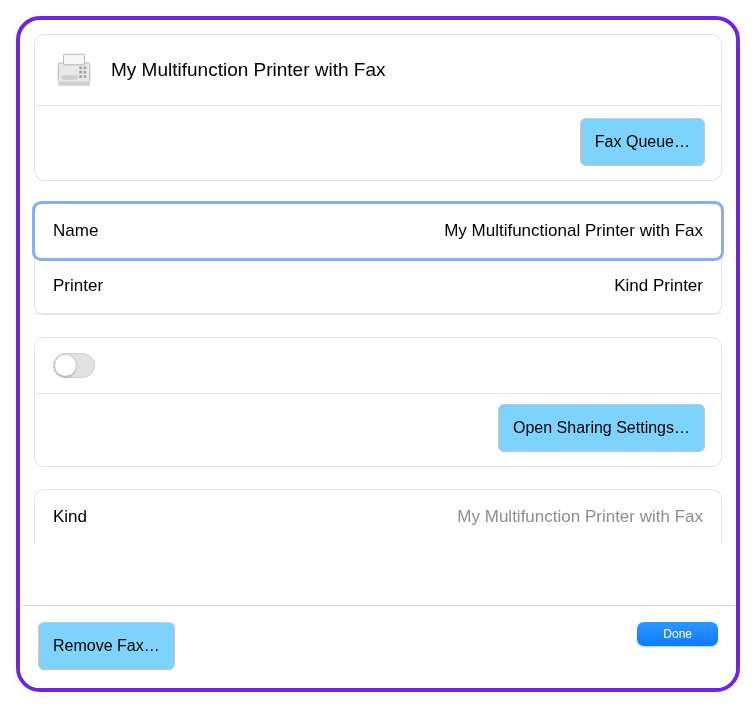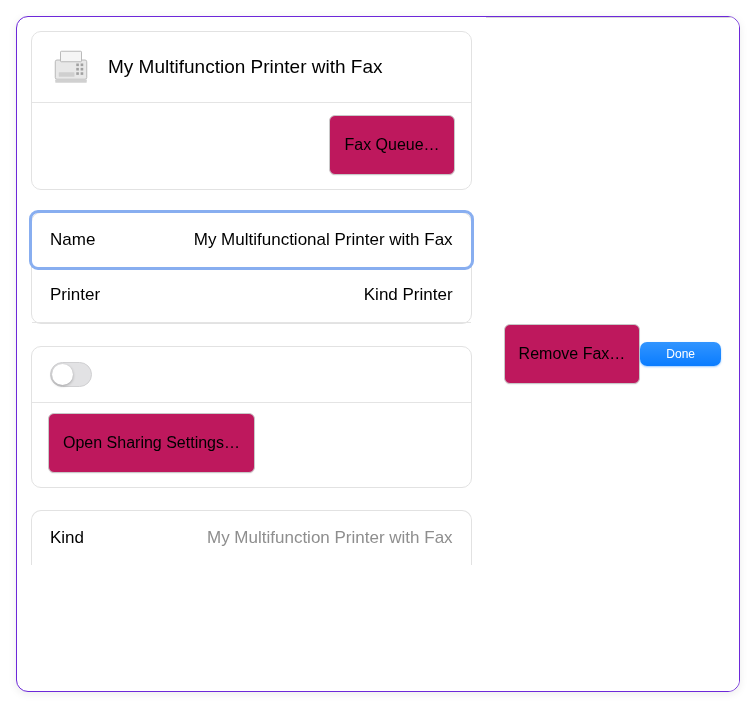--- a/index.html
+++ b/index.html
@@ -13,25 +13,25 @@
       color: #000;
       background: #fff;
       width: 756px;
       height: 708px;
       padding: 16px;
     }
     .dialog {
       width: 100%;
       height: 100%;
       background: #fff;
-      border: 1px solid #6d28d9;
-      border-radius: 12px;
+      border: 4px solid #6d28d9;
+      border-radius: 24px;
       box-shadow: 0 2px 8px rgba(0,0,0,0.08);
       display: flex;
-      flex-direction: row;
+      flex-direction: column;
       overflow: hidden;
     }
     .content {
       flex: 1;
       padding: 14px 14px 0 14px;
       overflow: hidden;
     }
     .section {
       background: #fff;
       border: 1px solid #e2e2e2;
@@ -66,24 +66,24 @@
     }
     .queue-row {
       display: flex;
       justify-content: flex-end;
       padding: 12px 16px 14px 16px;
     }
     .btn {
       font-family: inherit;
       font-size: 16px;
       color: #000;
-      background: #be185d;
+      background: #7dd3fc;
       border: 1px solid #c8c8c8;
       border-radius: 6px;
-      padding: 20px 14px;
+      padding: 14px 14px;
       cursor: pointer;
       box-shadow: 0 1px 1px rgba(0,0,0,0.05);
     }
     .form-row {
       display: flex;
       justify-content: space-between;
       align-items: center;
       padding: 15px 18px;
       min-height: 54px;
     }
@@ -125,36 +125,37 @@
       width: 21px;
       height: 21px;
       background: #fff;
       border-radius: 50%;
       top: 1px;
       left: 1px;
       box-shadow: 0 1px 3px rgba(0,0,0,0.3);
     }
     .sharing-row {
       display: flex;
+      justify-content: flex-end;
       padding: 10px 16px 14px 16px;
     }
     .kind-section {
       background: #fff;
       border: 1px solid #e2e2e2;
       border-radius: 10px 10px 0 0;
       border-bottom: none;
       margin-bottom: 0;
     }
     .footer {
       border-top: 1px solid #d8d8d8;
       background: #fff;
       padding: 16px 18px 18px 18px;
       display: flex;
       justify-content: space-between;
-      align-items: center;
+      align-items: flex-start;
     }
     .btn-primary {
       font-family: inherit;
       font-size: 12px;
       font-weight: 500;
       color: #fff;
       background: linear-gradient(#3295ff, #0a7cff);
       border: none;
       border-radius: 7px;
       padding: 5px 26px;

